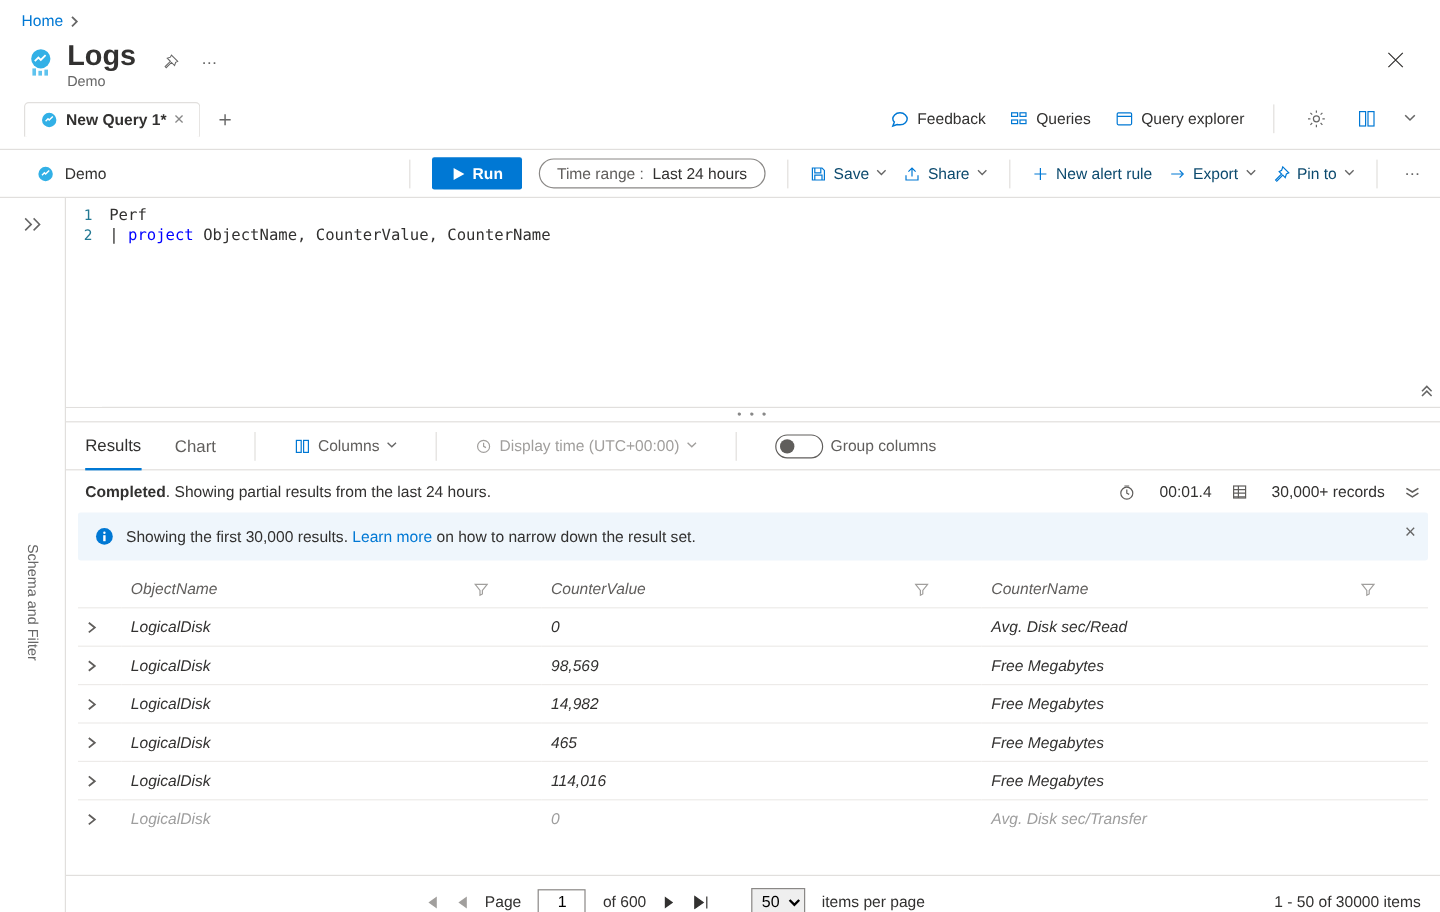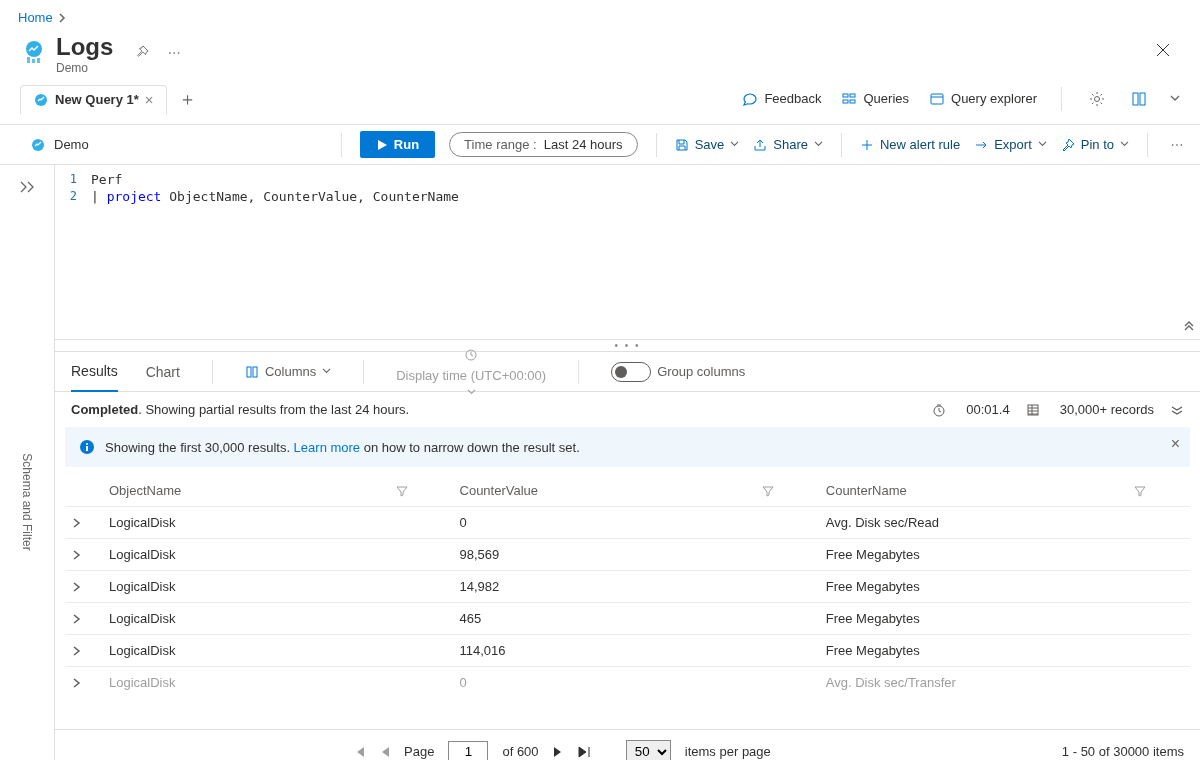--- a/index.html
+++ b/index.html
@@ -60,38 +60,38 @@
   .scrolltop { position:absolute; right:4px; bottom:6px; color:#666; cursor:pointer; }
 
   
   .grip { height:12px; display:flex; align-items:center; justify-content:center; color:#888; cursor:row-resize; border-bottom:1px solid #e1dfdd; letter-spacing:2px; font-size:10px; }
 
   
   .restoolbar { display:flex; align-items:center; height:40px; border-bottom:1px solid #e1dfdd; padding:0 16px; gap:28px; }
   .rtab { height:40px; display:flex; align-items:center; color:#605e5c; cursor:pointer; font-size:14px; }
   .rtab.active { color:#323130; border-bottom:2px solid #0078d4; font-weight:400; }
   .rbtn { display:flex; align-items:center; gap:6px; color:#605e5c; cursor:pointer; }
-  .rbtn.disabled { color:#a19f9d; cursor:default;flex-direction:column; }
+  .rbtn.disabled { color:#a19f9d; cursor:default; }
   .toggle { width:40px; height:20px; border-radius:10px; border:1px solid #605e5c; position:relative; display:inline-block; }
   .toggle .knob { width:12px; height:12px; border-radius:50%; background:#605e5c; position:absolute; left:3px; top:3px; }
 
   
   .statusline { display:flex; align-items:center; padding:10px 16px; gap:10px; }
   .statusline .txt { flex:none; }
   .statusline .right { margin-left:auto; display:flex; align-items:center; gap:16px; color:#323130; }
   .statusline .right .item { display:flex; align-items:flex-end; gap:20px; }
 
   
   .banner { margin:0 10px; background:#eff6fc; border-radius:2px; padding:12px 14px; display:flex; align-items:center; gap:10px; position:relative; }
   .banner .info { color:#0078d4; }
   .banner .bx { position:absolute; right:10px; top:8px; cursor:pointer; color:#666; font-size:16px; }
 
   
   .tablewrap { flex:1; overflow:hidden; padding:8px 10px 0 10px; display:flex; flex-direction:column; }
-  table { width:100%; border-collapse:collapse; }
+  table { width:100%; border-collapse:collapse;font-style:italic; }
   thead th { text-align:left; font-weight:400; color:#605e5c; padding:8px 8px; white-space:nowrap; }
   thead th .hflex { display:flex; align-items:center; gap:4px; }
   thead th .filt { margin-left:auto; margin-right:36px; color:#a19f9d; }
   thead th:first-child { width:36px; }
   tbody td { padding:8px; border-top:1px solid #edebe9;margin-top:28px; }
   tbody td:first-child { color:#605e5c; width:36px; }
   tbody tr:last-child td { color:#9e9e9e; }
 
   
   .pager { border-top:1px solid #e1dfdd; display:flex; align-items:center; height:44px; padding:0 16px; gap:10px; }

